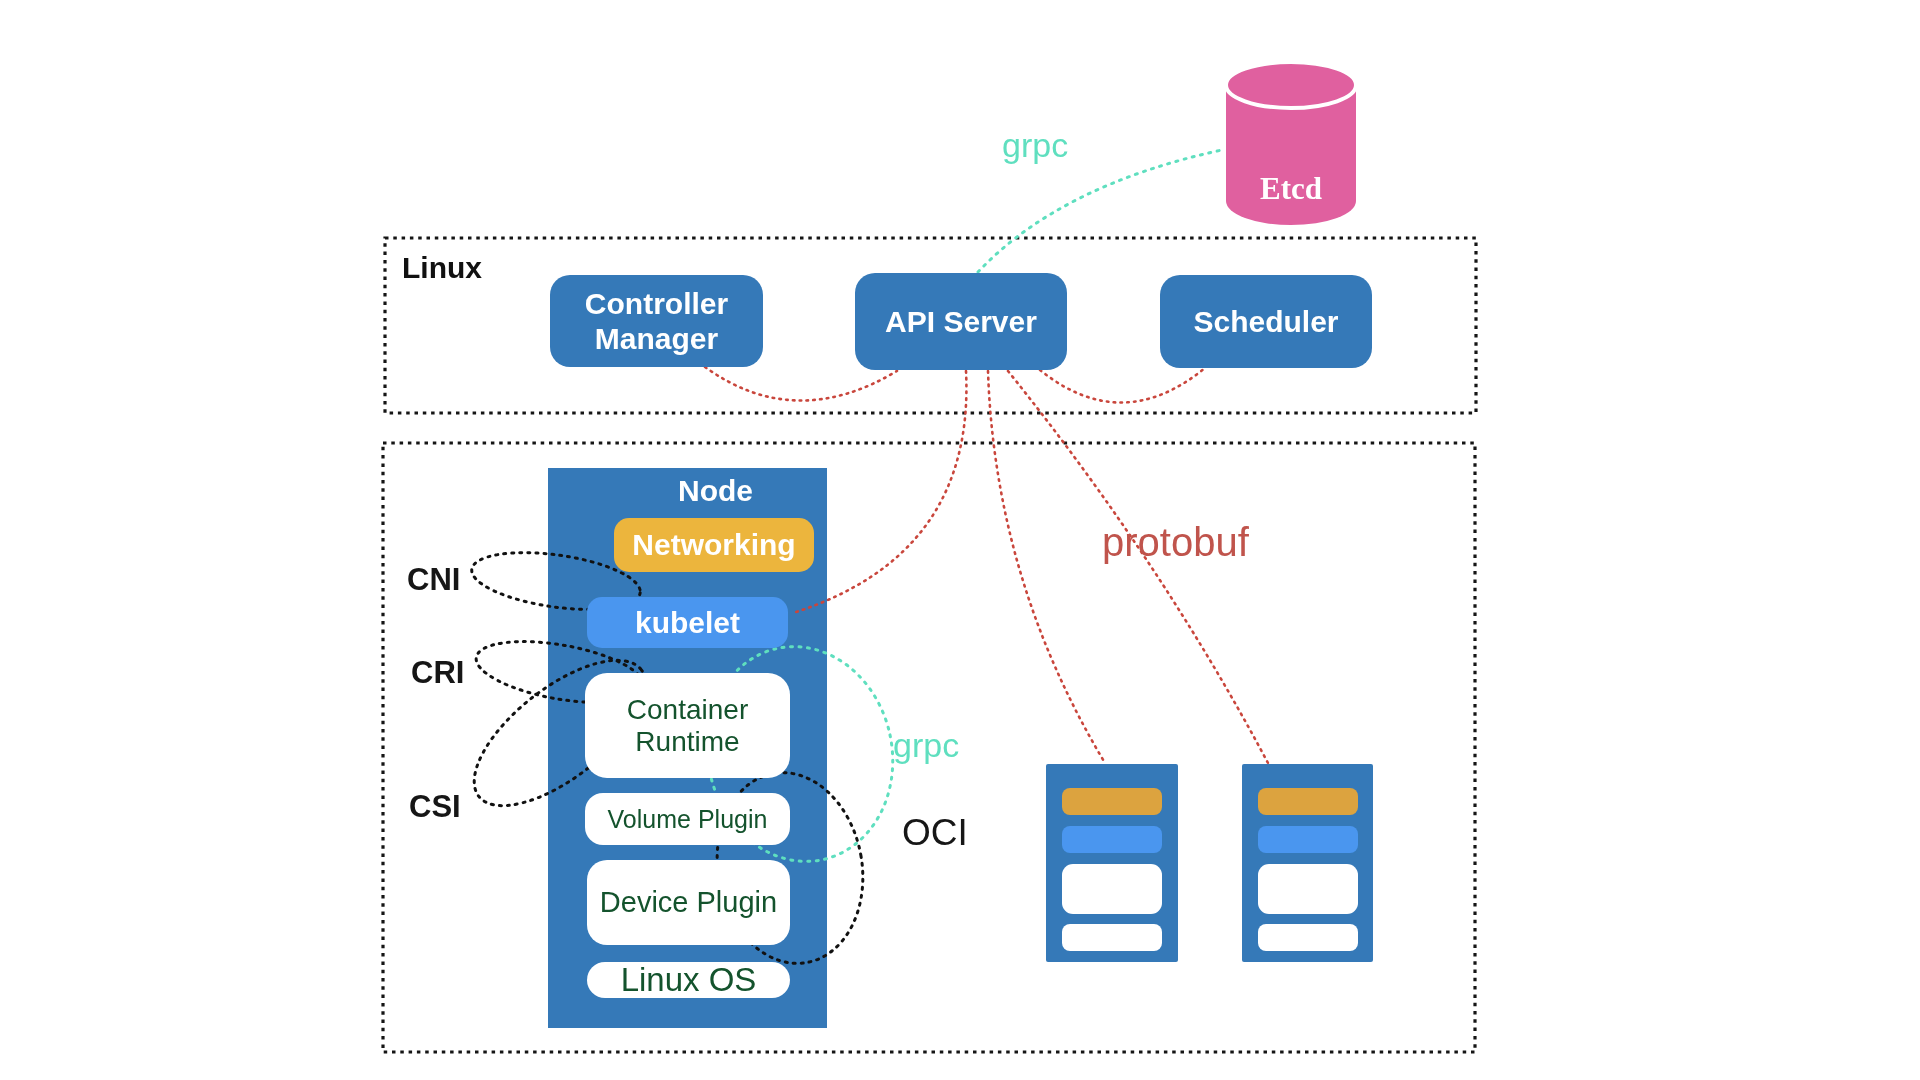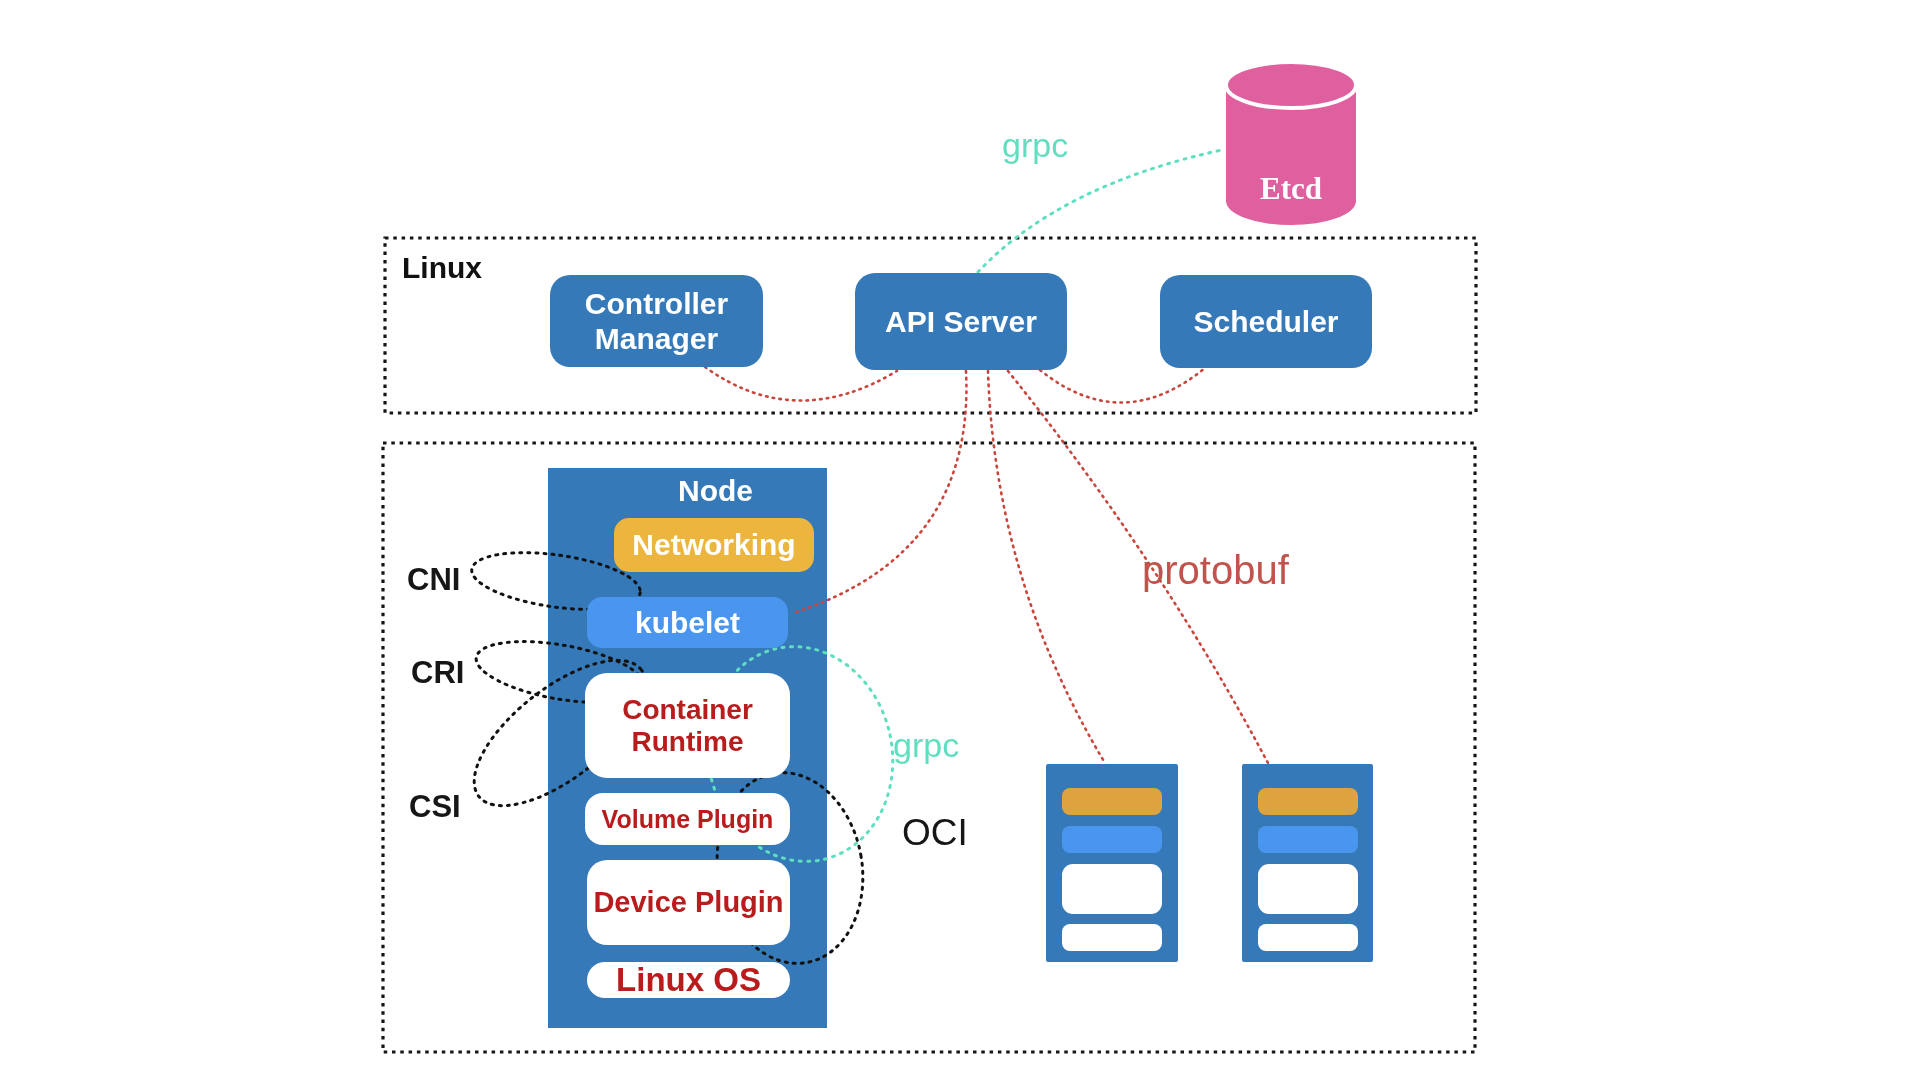--- a/index.html
+++ b/index.html
@@ -18,21 +18,21 @@
 
   
   .blue-box {
     background:var(--box-blue); border-radius:20px; z-index:3;
     display:flex; align-items:center; justify-content:center;
     color:#ffffff; font-weight:700; font-size:30px; text-align:center; line-height:1.18;
   }
   .white-box {
     background:#ffffff; border-radius:18px; z-index:3;
     display:flex; align-items:center; justify-content:center;
-    color:#b91c1c; font-weight:700; text-align:center; line-height:1.12;
+    color:#14532d; font-weight:400; text-align:center; line-height:1.12;
   }
   .node-column { background:var(--box-blue); z-index:1; }
   .node-title { z-index:3; color:#ffffff; font-weight:700; font-size:30px; text-align:center; }
   .master-title { z-index:3; color:#111111; font-weight:700; font-size:30px; }
 
   .net-box {
     background:var(--yellow); border-radius:15px; z-index:3;
     display:flex; align-items:center; justify-content:center;
     color:#ffffff; font-weight:700; font-size:30px;margin-left:27px;
   }
@@ -103,21 +103,21 @@
   <div class="abs blue-box" style="left:550px; top:275px; width:213px; height:92px;">
     <span style="width:170px;">Controller Manager</span>
   </div>
   <div class="abs blue-box" style="left:855px; top:273px; width:212px; height:97px;">
     <span>API Server</span>
   </div>
   <div class="abs blue-box" style="left:1160px; top:275px; width:212px; height:93px;">
     <span>Scheduler</span>
   </div>
 
-  <div class="abs proto-label" style="left:1142px; top:520px;margin-top:28px;">protobuf</div>
+  <div class="abs proto-label" style="left:1102px; top:520px;">protobuf</div>
 
   <div class="abs node-column" style="left:548px; top:468px; width:279px; height:560px;"></div>
   <div class="abs node-title" style="left:548px; top:474px; width:279px;margin-left:28px;">Node</div>
 
   <div class="abs net-box" style="left:587px; top:518px; width:200px; height:54px;">
     <span>Networking</span>
   </div>
   <div class="abs kubelet-box" style="left:587px; top:597px; width:201px; height:51px;">
     <span>kubelet</span>
   </div>

